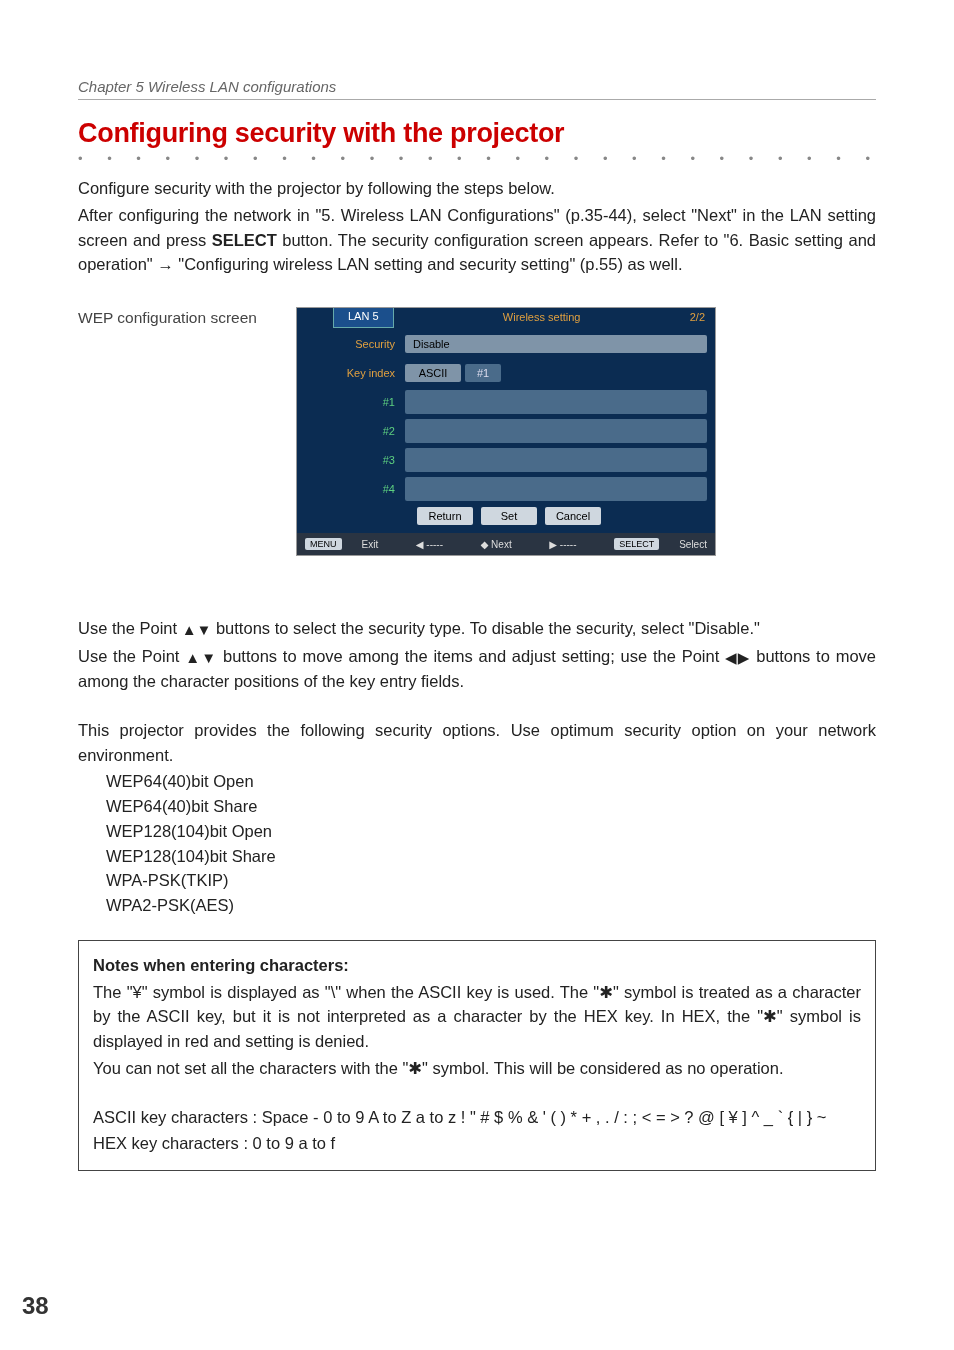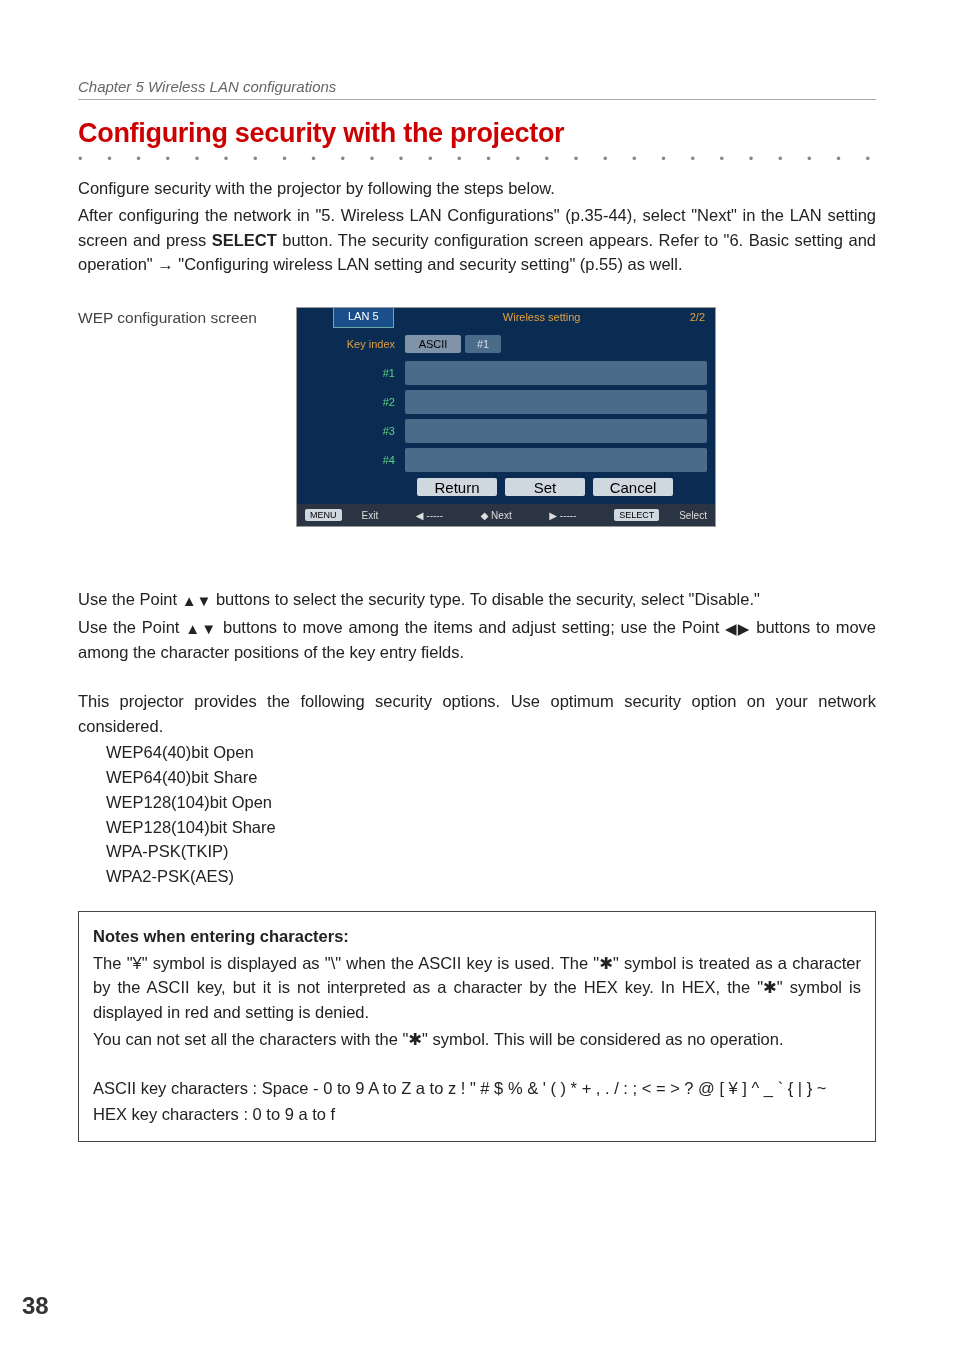--- a/index.html
+++ b/index.html
@@ -23,21 +23,21 @@
   .shot-header .page-ind { color: #e0a040; font-size: 11px; padding: 3px 10px 0 0; }
   .shot-body { padding: 4px 8px 8px 8px; }
   .shot-row { display: flex; align-items: center; height: 24px; margin-bottom: 5px; }
   .shot-row .lbl { width: 100px; text-align: right; color: #e0a040; font-size: 11px; padding-right: 10px; }
   .shot-row .lbl.green { color: #5dd080; }
   .shot-row .field-disable { background: #7f94a8; flex: 1; height: 18px; color: #000; font-size: 11px; display:flex; align-items:center; padding-left:8px; border-radius:2px; }
   .shot-row .ascii { background: #7f94a8; width: 56px; height: 18px; color:#000; font-size:11px; display:flex; align-items:center; justify-content:center; margin-right:4px; border-radius:2px; }
   .shot-row .hash { background: #4a6b8a; width: 36px; height: 18px; color:#dde; font-size:11px; display:flex; align-items:center; justify-content:center; border-radius:2px; }
   .shot-row .blank { background: #4a6b8a; flex:1; height:24px; border-radius:2px; }
   .shot-btn-row { display:flex; gap:8px; padding-left:112px; margin-top:6px;}
-  .shot-btn { background:#cfd7df; color:#000; font-size:15px; width:80px; height:18px; display:flex; align-items:center; justify-content:center; border-radius:2px;}
+  .shot-btn { background:#cfd7df; color:#000; font-size:11px; width:56px; height:18px; display:flex; align-items:center; justify-content:center; border-radius:2px;}
   .shot-footer { background:#2a3442; height:22px; display:flex; align-items:center; color:#ddd; font-size:10px; padding:0 8px; gap:14px; justify-content:space-between;}
   .shot-footer .grp{display:flex; gap:20px; align-items:center;}
   .shot-footer .chip{background:#cfd7df; color:#000; padding:1px 5px; border-radius:2px; font-size:9px;}
   .tri { font-size: 15px; vertical-align: -1px; }
   .sec-list { margin-left: 28px; }
   .sec-list div { line-height: 1.5; font-size: 16.5px; }
   .notes-box { border: 1px solid #444; padding: 12px 14px; margin-top: 22px; font-size: 16.5px; line-height: 1.5; }
   .notes-box .title { font-weight: 700; margin-bottom: 2px; }
   .page-num { position: absolute; left: 22px; bottom: 30px; font-weight: 800; font-size: 24px; color: #333; }
 </style>
@@ -61,20 +61,24 @@
   <div class="wep-row">
     <div class="wep-label">WEP configuration screen</div>
     <div class="screenshot">
       <div class="shot-header">
         <div style="width:36px"></div>
         <div class="tab">LAN 5</div>
         <div class="spacer">Wireless setting</div>
         <div class="page-ind">2/2</div>
       </div>
       <div class="shot-body">
+        <div class="shot-row">
+          <div class="lbl">Security</div>
+          <div class="field-disable">Disable</div>
+        </div>
         <div class="shot-row">
           <div class="lbl">Key index</div>
           <div class="ascii">ASCII</div>
           <div class="hash">#1</div>
           <div style="flex:1"></div>
         </div>
         <div class="shot-row">
             <div class="lbl green">#1</div>
             <div class="blank"></div>
           </div>
@@ -112,21 +116,21 @@
     </div>
   </div>
 
   <div class="body" style="margin-top:60px;">
     <p>
       <span>Use the Point </span><span class="tri">▲▼</span><span> buttons to select the security type. To disable the security, select "Disable."</span>
     </p>
     <p class="just">
       <span>Use the Point </span><span class="tri">▲▼</span><span> buttons to move among the items and adjust setting; use the Point </span><span class="tri">◀▶</span><span> buttons to move among the character positions of the key entry fields.</span>
     </p>
-    <p class="just" style="margin-top:24px;">This projector provides the following security options. Use optimum security option on your network considered.</p>
+    <p class="just" style="margin-top:24px;">This projector provides the following security options. Use optimum security option on your network environment.</p>
 
     <div class="sec-list">
       <div>WEP64(40)bit Open</div>
       <div>WEP64(40)bit Share</div>
       <div>WEP128(104)bit Open</div>
       <div>WEP128(104)bit Share</div>
       <div>WPA-PSK(TKIP)</div>
       <div>WPA2-PSK(AES)</div>
     </div>
 

